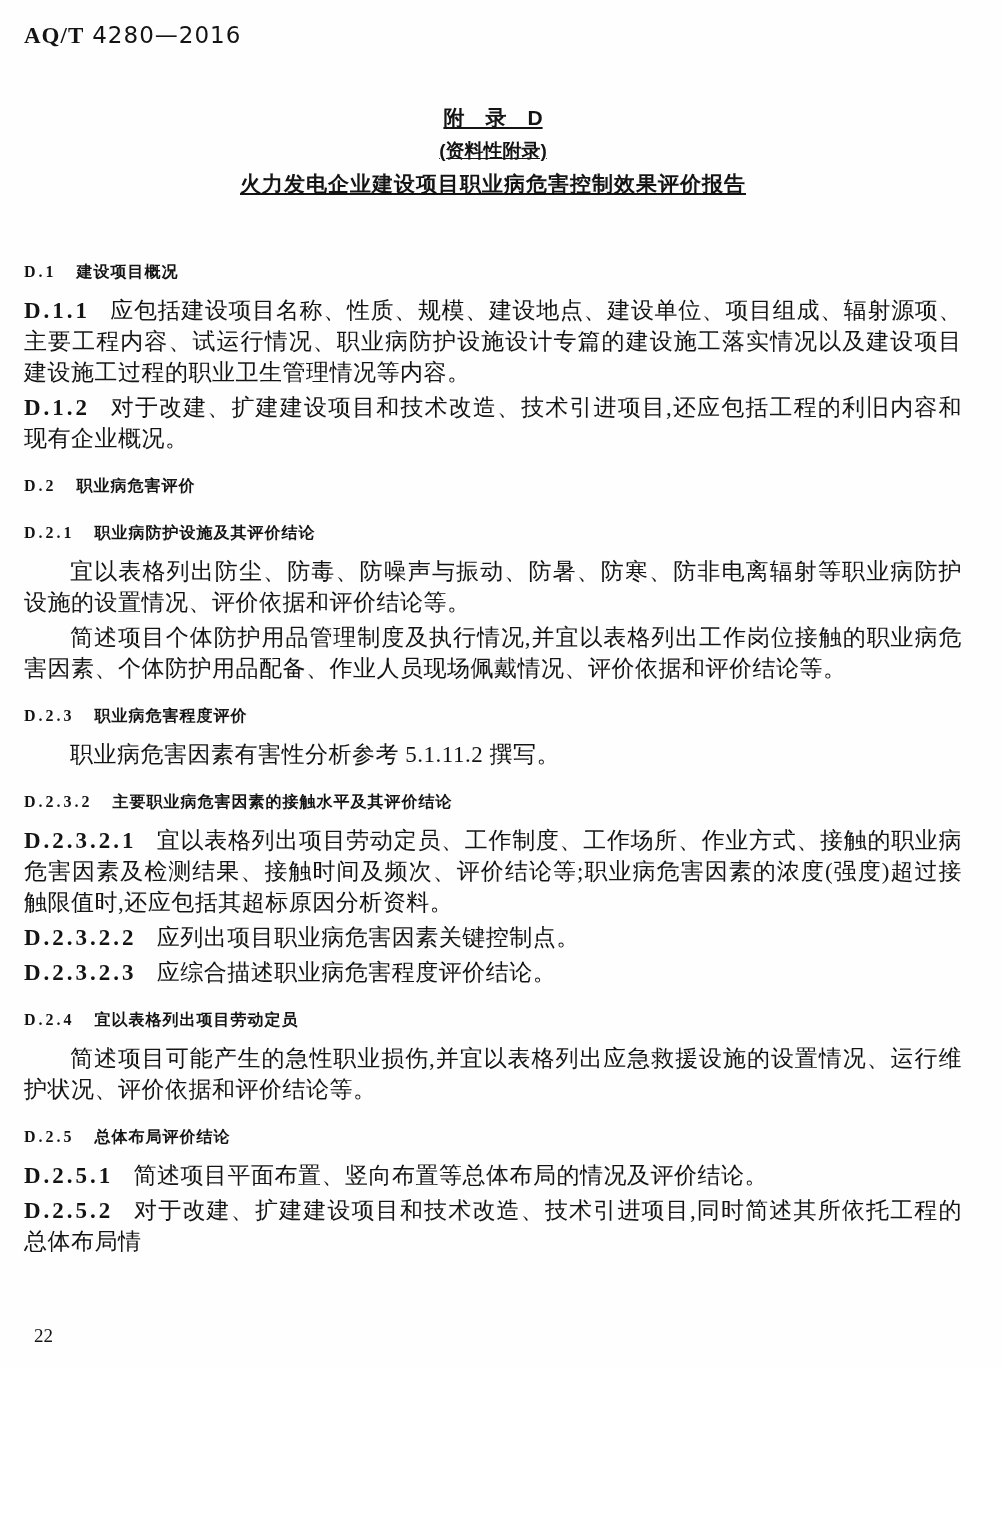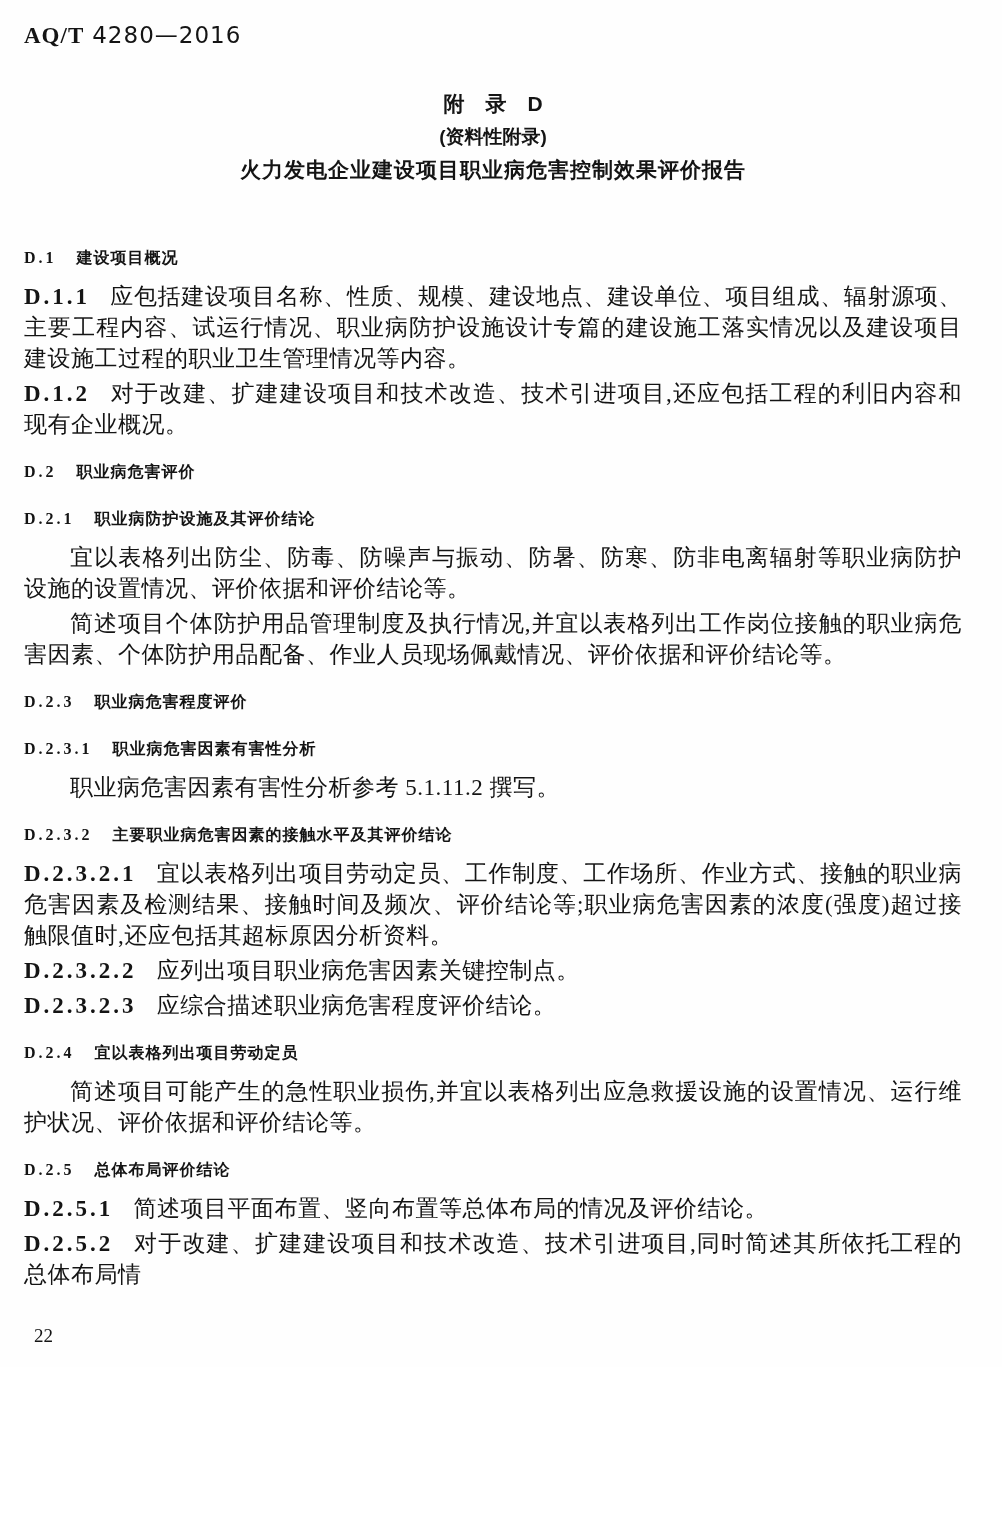--- a/index.html
+++ b/index.html
@@ -29,22 +29,23 @@
     font-weight: 700;
     font-family: "Liberation Serif", "DejaVu Serif", serif;
   }
   .std-code .numpart {
     font-family: "DejaVu Sans", "Liberation Sans", sans-serif;
     font-weight: 400;
     margin-left: 8px;
   }
   
   .title-block {
-    margin-top: 36px;
+    margin-top: 50px;
     text-align: center;
+    text-decoration: underline;
   }
   .appendix-label {
     font-size: 21px;
     font-weight: 700;
     line-height: 33px;
     font-family: "Liberation Sans", "DejaVu Sans", sans-serif;
   }
   .appendix-note {
     font-size: 19px;
     font-weight: 700;
@@ -132,23 +133,20 @@
 
     <p class="para indent">宜以表格列出防尘、防毒、防噪声与振动、防暑、防寒、防非电离辐射等职业病防护设施的设置情况、评价依据和评价结论等。</p>
 
 
     <p class="para indent">简述项目个体防护用品管理制度及执行情况,并宜以表格列出工作岗位接触的职业病危害因素、个体防护用品配备、作业人员现场佩戴情况、评价依据和评价结论等。</p>
 
     <div class="h">
       <span class="num">D.2.3</span><span class="htxt">职业病危害程度评价</span>
     </div>
 
-    <div class="h">
-      <span class="num">D.2.3.1</span><span class="htxt">职业病危害因素有害性分析</span>
-    </div>
 
     <p class="para indent">职业病危害因素有害性分析参考 5.1.11.2 撰写。</p>
 
     <div class="h">
       <span class="num">D.2.3.2</span><span class="htxt">主要职业病危害因素的接触水平及其评价结论</span>
     </div>
 
     <p class="clause">
       <span class="num">D.2.3.2.1</span><span class="ctext">宜以表格列出项目劳动定员、工作制度、工作场所、作业方式、接触的职业病危害因素及检测结果、接触时间及频次、评价结论等;职业病危害因素的浓度(强度)超过接触限值时,还应包括其超标原因分析资料。</span>
     </p>

